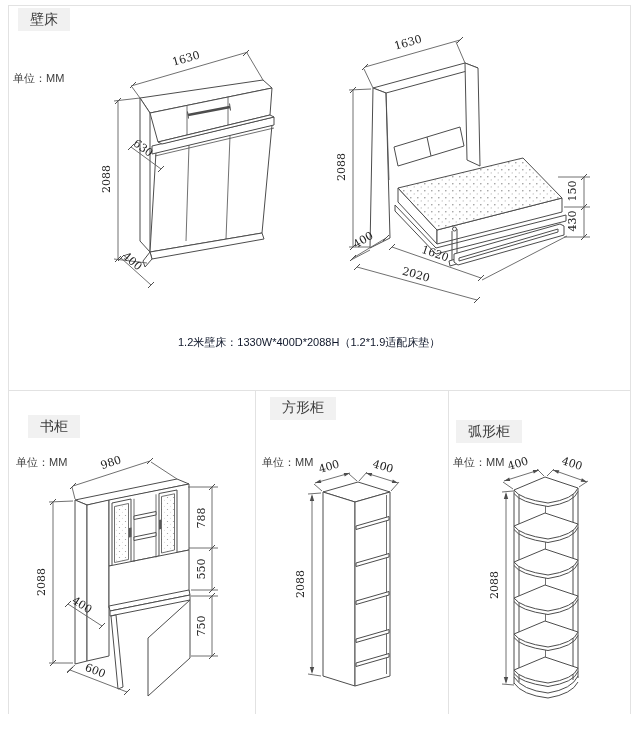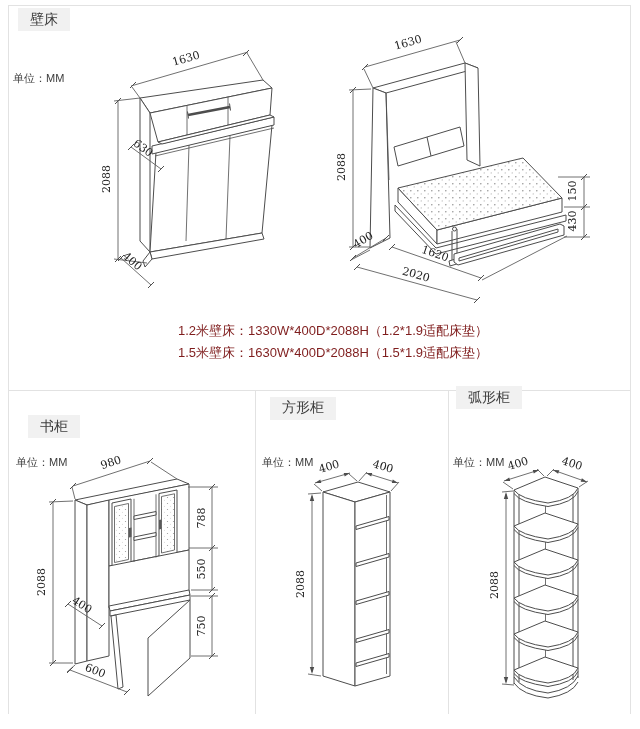--- a/index.html
+++ b/index.html
@@ -5,21 +5,21 @@
   html,body{margin:0;padding:0;background:#fff;}
   .page{position:relative;width:640px;height:714px;background:#fff;overflow:hidden;
         font-family:"Liberation Sans",sans-serif;}
   .frame{position:absolute;left:8px;top:5px;width:621px;height:722px;
          border:1px solid #e2e2e2;}
   .divider-h{position:absolute;left:8px;top:390px;width:623px;height:1px;background:#e2e2e2;}
   .divider-v{position:absolute;top:390px;width:1px;height:339px;background:#e2e2e2;}
   .tab{position:absolute;background:#f1f1f1;color:#3c3c3c;font-size:14px;
        padding:3px 12px;line-height:17px;white-space:nowrap;}
   .unit{position:absolute;color:#3c3c3c;font-size:11px;white-space:nowrap;margin-top:32px;}
-  .specs{position:absolute;left:178px;top:320px;color:#7f1d1d;font-size:13px;line-height:22px;white-space:nowrap;}
+  .specs{position:absolute;left:178px;top:331px;color:#0f172a;font-size:11px;line-height:22px;white-space:nowrap;}
   svg{position:absolute;overflow:visible;}
   .st{fill:#ffffff;stroke:#4d4d4d;stroke-width:1;stroke-linejoin:round;}
   .ol{fill:none;stroke:#4d4d4d;stroke-width:1;stroke-linejoin:round;}
   .th{fill:none;stroke:#4d4d4d;stroke-width:0.8;}
   .dm{fill:none;stroke:#606060;stroke-width:0.9;}
   .tk{fill:none;stroke:#4d4d4d;stroke-width:1;}
   .ar{fill:#4d4d4d;stroke:none;}
   .dim{font-family:"DejaVu Serif",serif;font-size:11px;fill:#222;text-anchor:middle;}
   .hd{fill:none;stroke:#4d4d4d;stroke-width:2.4;}
   .dk{fill:#5a5a5a;stroke:none;}
@@ -157,21 +157,20 @@
 
       <line class="dm" x1="39" y1="239" x2="159" y2="272"></line>
       <line class="tk" x1="36" y1="242" x2="42" y2="236"></line>
       <line class="tk" x1="156" y1="275" x2="162" y2="269"></line>
       <text class="dim" transform="translate(97,250) rotate(16)">2020</text>
     </g>
   </svg>
 
   <div class="specs">
     <div>1.2米壁床：1330W*400D*2088H（1.2*1.9适配床垫）</div>
-    <div>1.5米壁床：1630W*400D*2088H（1.5*1.9适配床垫）</div>
   </div>
 
   <div class="tab" style="left:28px;top:415px;">书柜</div>
   <div class="unit" style="left:16px;top:423px;">单位：MM</div>
 
   <svg style="left:28px;top:442px;" width="215" height="280" viewBox="0 0 215 280">
     <defs>
       <pattern id="dotsB" patternUnits="userSpaceOnUse" width="6" height="6">
         <rect width="6" height="6" fill="#ffffff"></rect>
         <circle cx="1.5" cy="1.5" r="0.6" fill="#9a9a9a"></circle>
@@ -282,21 +281,21 @@
 
       <line class="dm" x1="42" y1="54" x2="42" y2="230"></line>
       <line class="dm" x1="51" y1="51" x2="38" y2="52"></line>
       <line class="dm" x1="51" y1="234" x2="38" y2="232"></line>
       <polygon class="ar" points="42,52 39.8,59 44.2,59"></polygon>
       <polygon class="ar" points="42,232 39.8,225 44.2,225"></polygon>
       <text class="dim" transform="translate(34,142) rotate(-90)">2088</text>
     </g>
   </svg>
 
-  <div class="tab" style="left:456px;top:386px;">弧形柜</div>
+  <div class="tab" style="left:456px;top:420px;">弧形柜</div>
   <div class="unit" style="left:453px;top:423px;">单位：MM</div>
 
   <svg style="left:460px;top:442px;" width="150" height="287" viewBox="0 0 150 287">
     <g class="ol">
       <line x1="54" y1="48" x2="54" y2="242"></line>
       <line x1="59" y1="46" x2="59" y2="240"></line>
       <line x1="113" y1="47" x2="113" y2="238"></line>
       <line x1="118" y1="46" x2="118" y2="236"></line>
     </g>
     <g>

